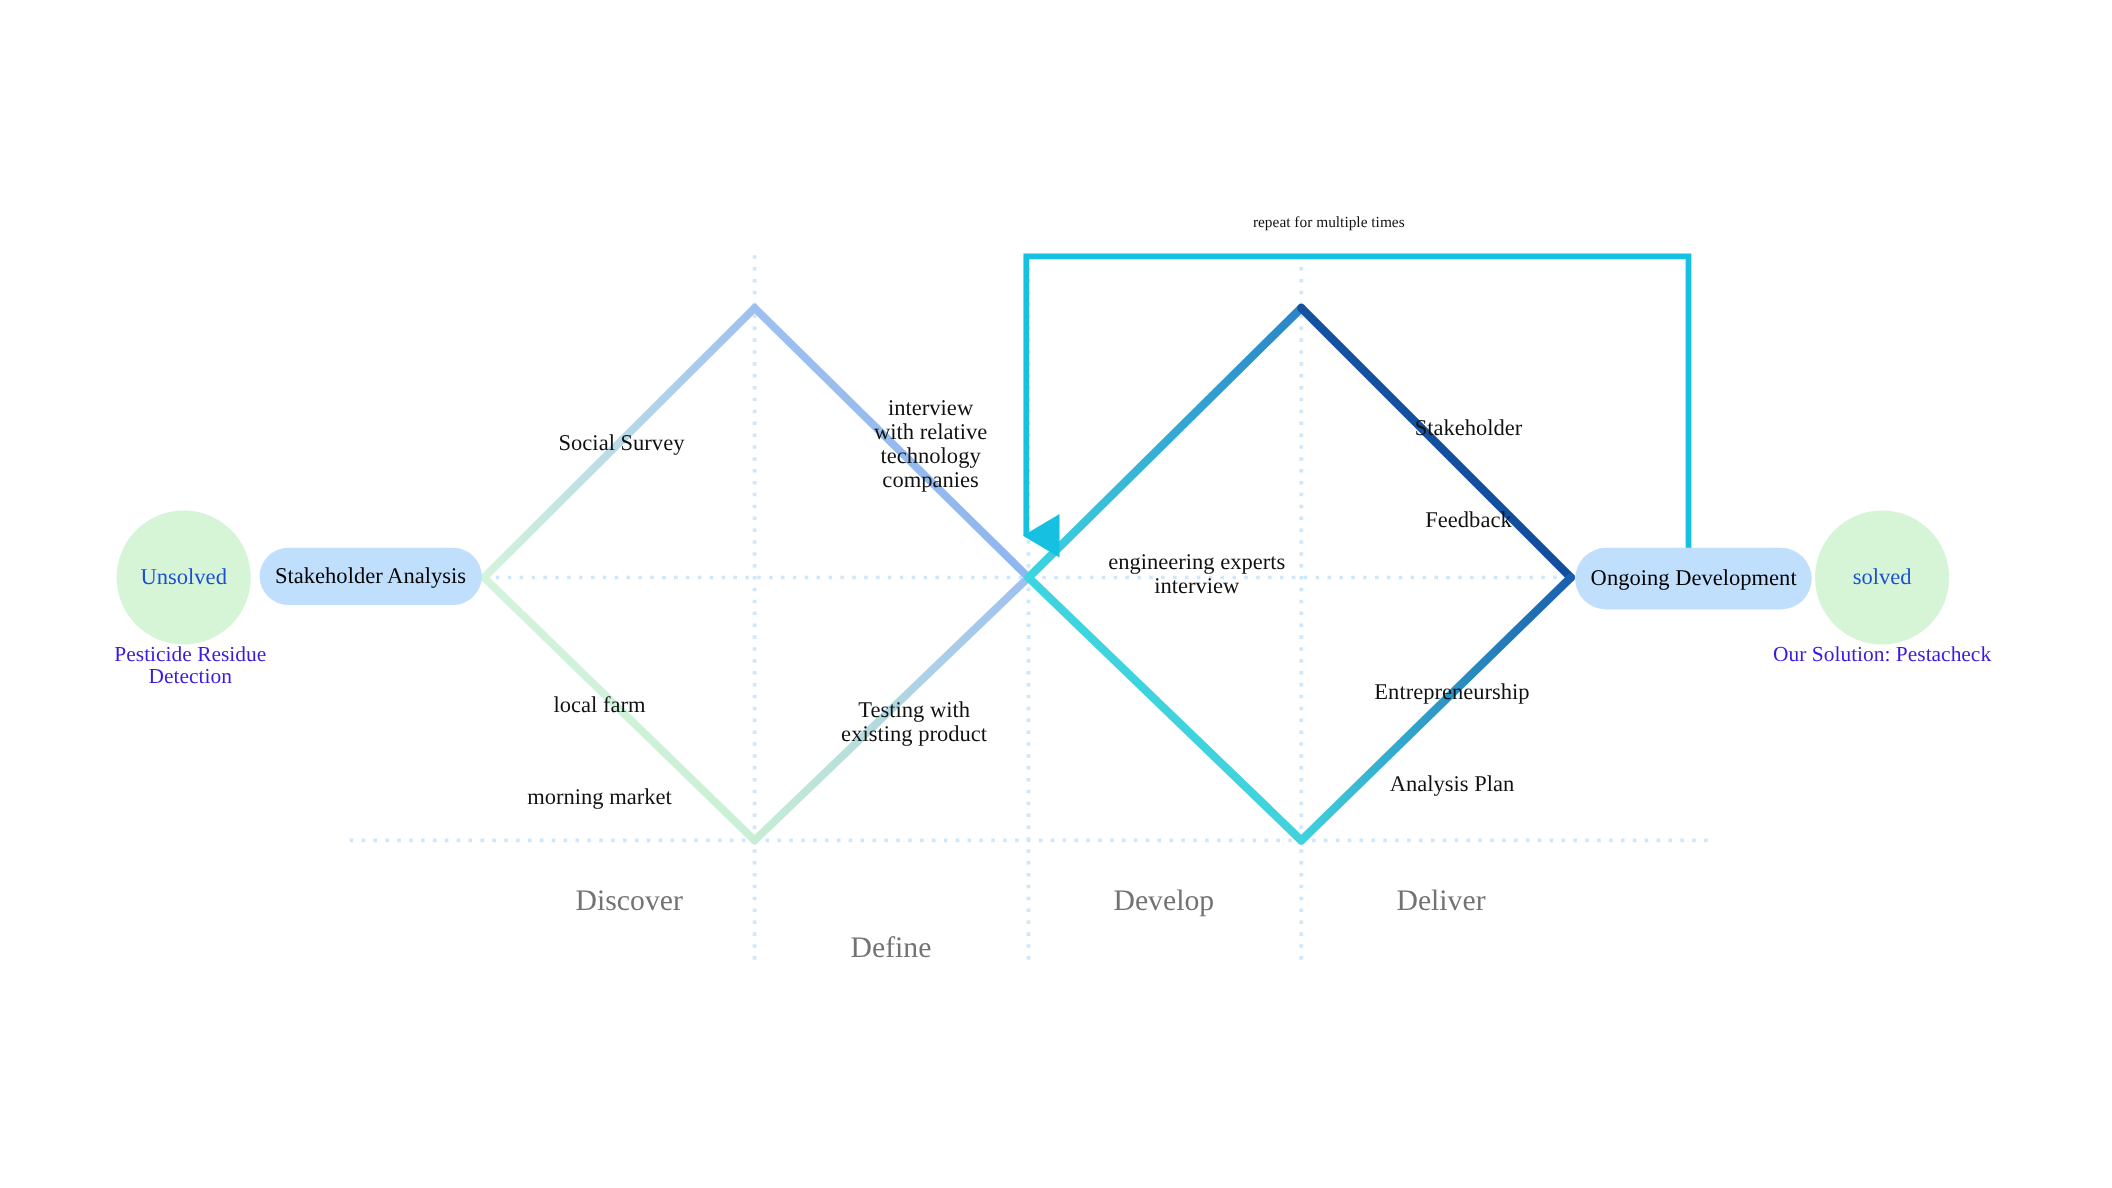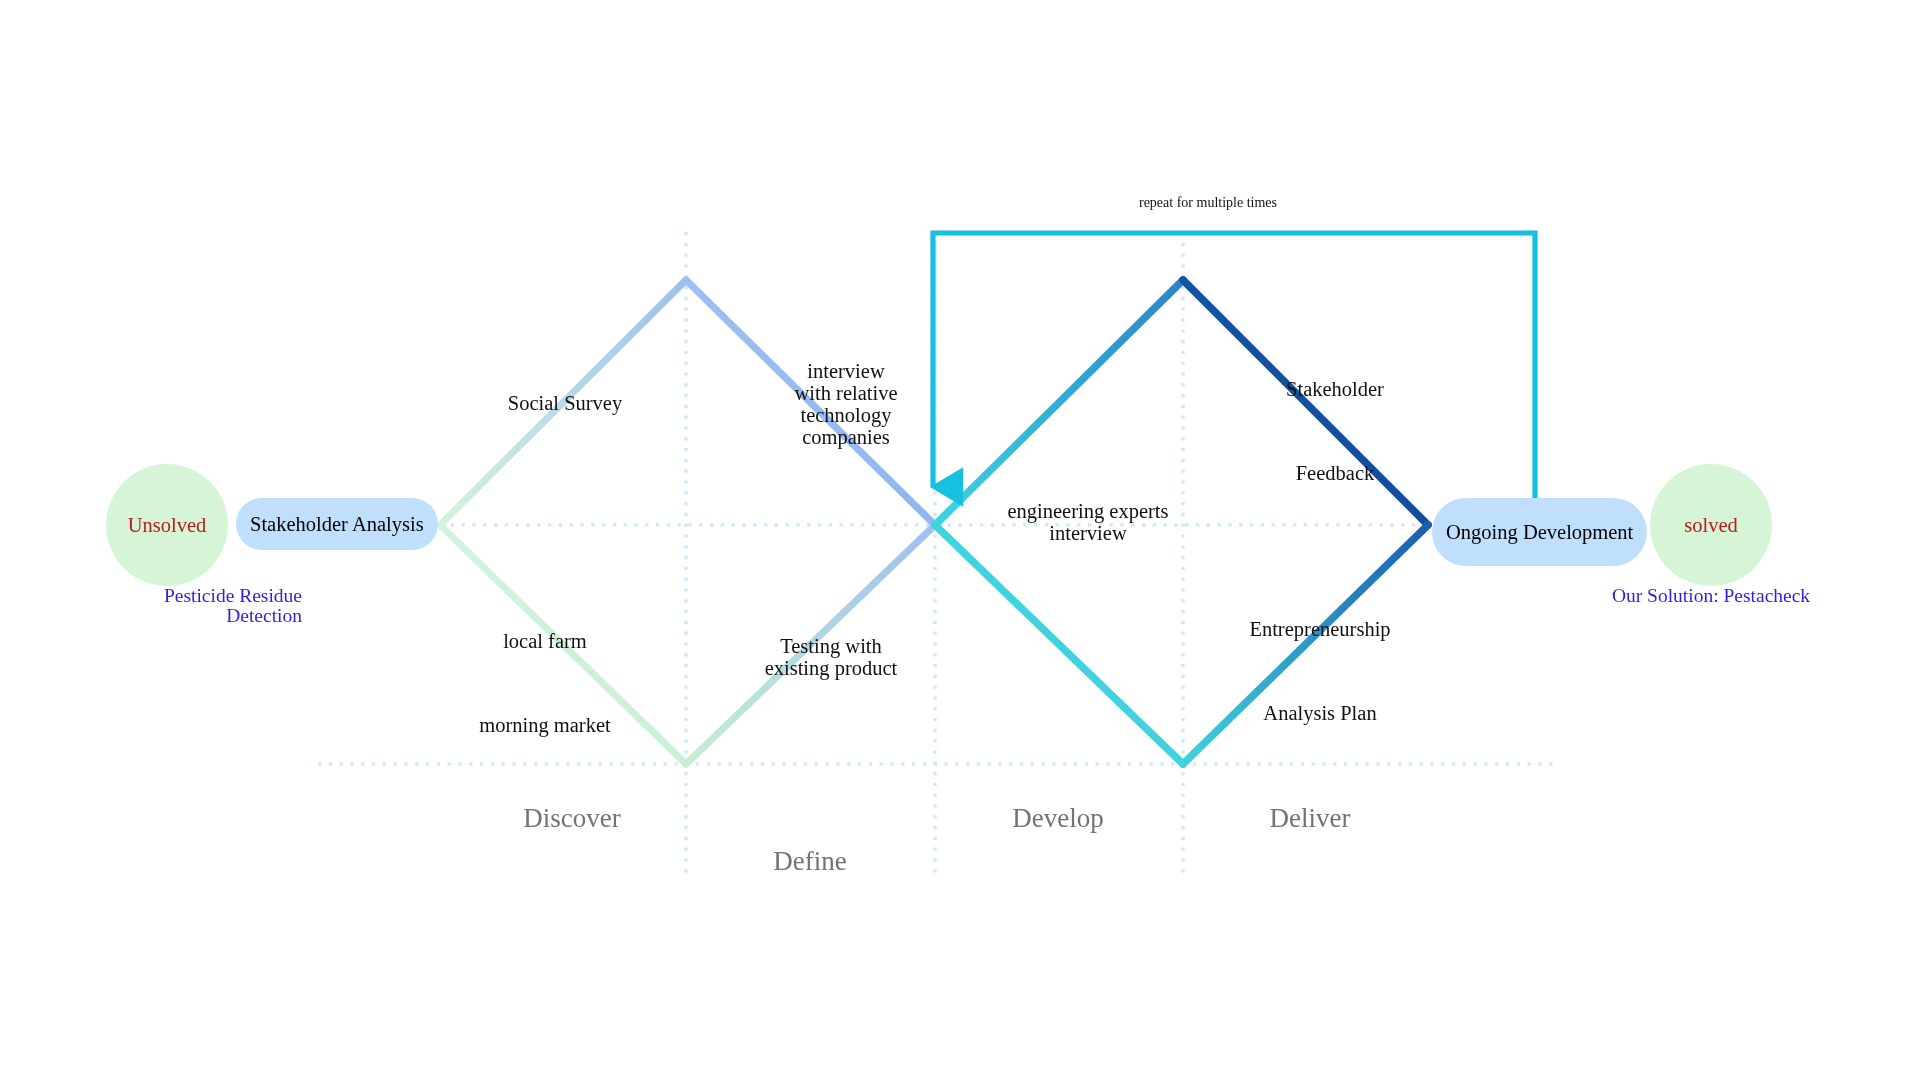--- a/index.html
+++ b/index.html
@@ -32,21 +32,21 @@
     position: absolute;
     display: flex;
     align-items: center;
     justify-content: center;
     text-align: center;
     box-sizing: border-box;
   }
   .circle-node {
     border-radius: 50%;
     background: #d6f5d6;
-    color: #b91c1c;
+    color: #1d4ed8;
     font-size: 20.5px;
   }
   .pill-node {
     border-radius: 999px;
     background: #bfdffd;
     color: #000000;
     font-size: 20.5px;
     white-space: nowrap;
     padding: 0 14px;
   }
@@ -164,29 +164,29 @@
   </svg>
 
   <div class="node circle-node" style="left:106px; top:464px; width:122px; height:122px;">
     <span>Unsolved</span>
   </div>
 
   <div class="node pill-node" style="left:236px; top:498px; height:52px;">
     <span>Stakeholder Analysis</span>
   </div>
 
-  <div class="node pill-node" style="left:1432px; top:498px; height:68px;justify-content:center;">
+  <div class="node pill-node" style="left:1432px; top:498px; height:56px;justify-content:center;">
     <span>Ongoing Development</span>
   </div>
 
   <div class="node circle-node" style="left:1650px; top:464px; width:122px; height:122px;">
     <span>solved</span>
   </div>
 
-  <div class="caption" style="left:22px; top:586px; width:280px;text-align:right;">Pesticide Residue
+  <div class="caption" style="left:33px; top:586px; width:280px;">Pesticide Residue
 Detection</div>
 
   <div class="caption" style="left:1571px; top:586px; width:280px;">Our Solution: Pestacheck</div>
 
   <div class="edge-label" style="left:445px; top:392px; width:240px;">Social Survey</div>
 
   <div class="edge-label spaced" style="left:425px; top:620px; width:240px;">local farm
 
 morning market</div>
 

